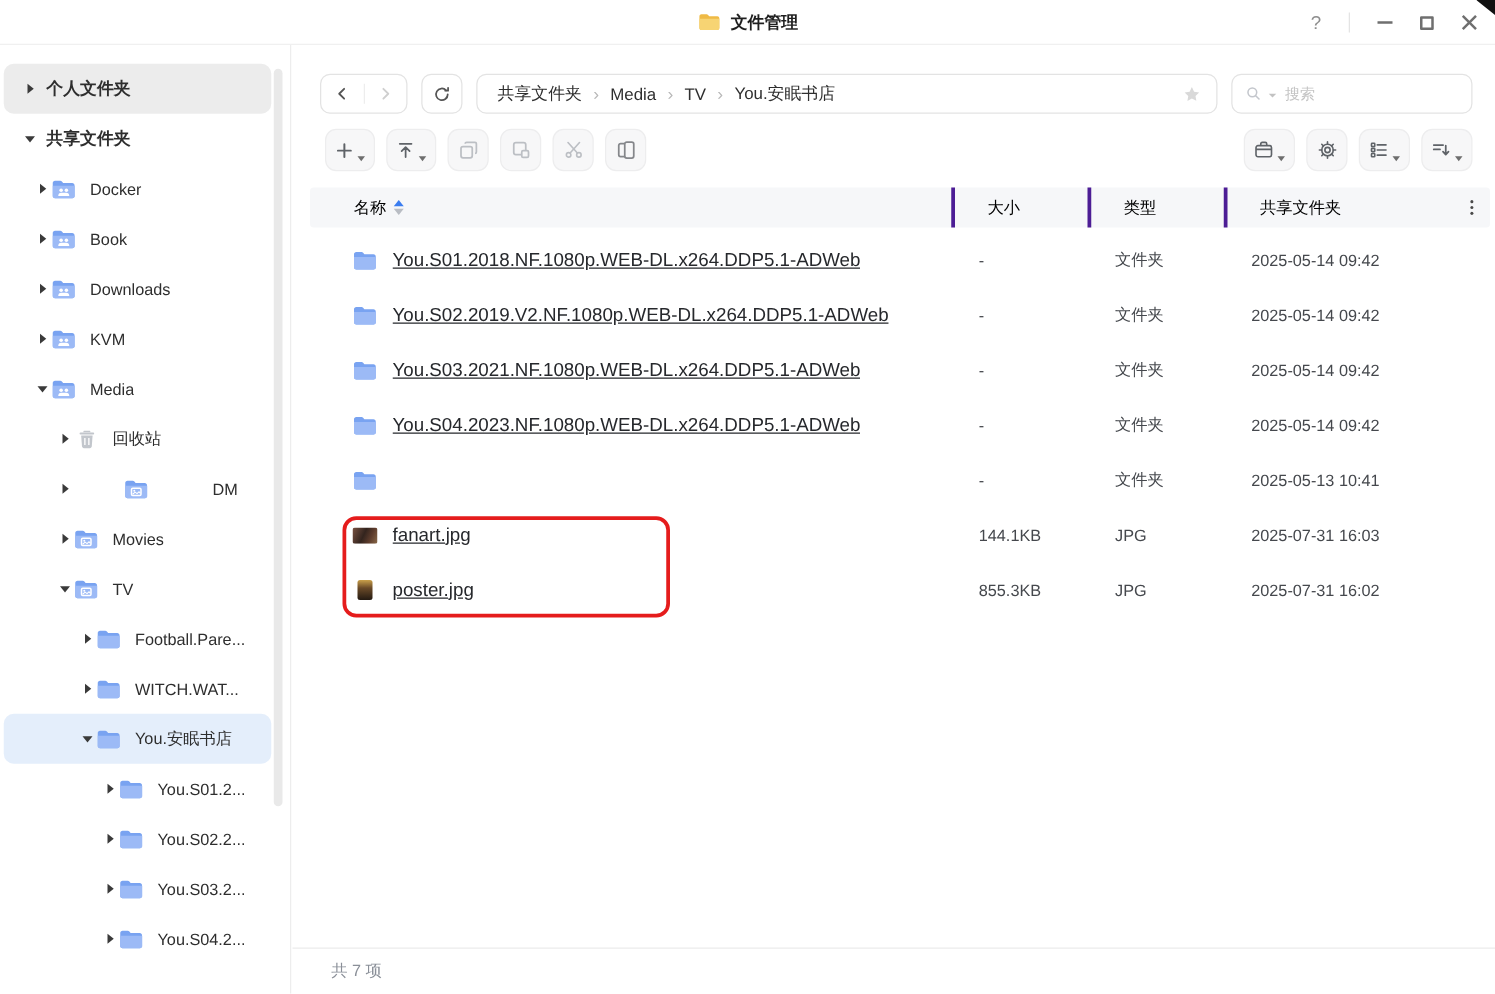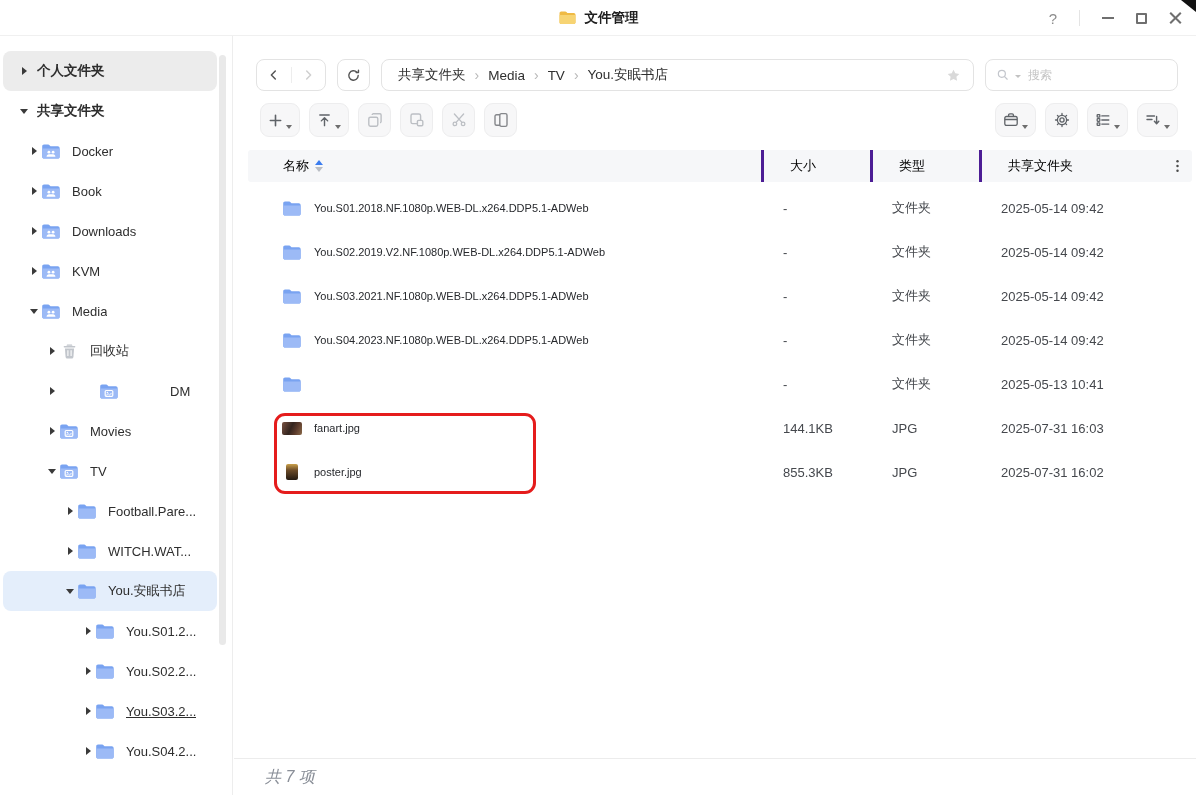--- a/index.html
+++ b/index.html
@@ -73,29 +73,29 @@
   .th-name{padding-left:35px; gap:6px;}
   .th-sep{border-left:3px solid #4c1d95;}
   .th-pad{padding-left:26px;}
   .sort-stack{display:flex; flex-direction:column; gap:2px;}
   .sort-stack .up{width:0;height:0;border-bottom:5px solid var(--accent,#3b7df0);border-left:4px solid transparent;border-right:4px solid transparent;}
   .sort-stack .down{width:0;height:0;border-top:5px solid #b9bdc4;border-left:4px solid transparent;border-right:4px solid transparent;}
   .th-menu{display:flex; align-items:center; justify-content:center; cursor:pointer;}
   .rows{position:absolute; left:14px; right:8px; top:150px;}
   .frow{height:44px; cursor:default; color:#45484d;}
   .cell-name{display:flex; align-items:center; padding-left:34px; gap:12px; color:#26282c; overflow:hidden;}
-  .cell-name span{white-space:nowrap; overflow:hidden; text-overflow:ellipsis; font-size:11px;}
+  .cell-name span{white-space:nowrap; overflow:hidden; text-overflow:ellipsis; font-size:15px;text-decoration:underline;}
   .icon-slot{width:20px; flex:0 0 20px; display:flex; align-items:center; justify-content:center;}
   .cell{padding-left:26px; font-size:13px;}
   .thumb{border-radius:2px;}
   .thumb-fanart{width:20px; height:13px; background:linear-gradient(115deg,#7a5242 0%,#33241e 45%,#5c3b2c 70%,#8a6a4a 100%);}
   .thumb-poster{width:12px; height:16px; background:linear-gradient(180deg,#caa04a 0%,#6a4a28 40%,#241a12 100%);}
   
   .statusbar{position:absolute; left:0; right:0; bottom:0; height:37px; border-top:1px solid #ececec;
-    display:flex; align-items:center; padding-left:31px; color:#8a8f98; font-size:16px; background:#fff;font-style:italic;}
+    display:flex; align-items:center; padding-left:31px; color:#8a8f98; font-size:13px; background:#fff;}
   
   .annotation-box{position:absolute; left:274px; top:413px; width:262px; height:81px;
     border:3px solid var(--annotation,#e51c1c); border-radius:11px; pointer-events:none; z-index:50;}
   svg{display:block;}
 </style>
 </head>
 <body>
 
 <div class="titlebar">
   <div class="title-center">
@@ -320,21 +320,21 @@
           <i></i>
         </span>
     <span class="side-icon">
           <svg width="20" height="17" viewBox="0 0 20 17">
             <path d="M1.2 3.4c0-1 .8-1.8 1.8-1.8h4.2c.5 0 1 .2 1.3.6l1 1.1h7.3c1 0 1.8.8 1.8 1.8v8.6c0 1-.8 1.8-1.8 1.8H3c-1 0-1.8-.8-1.8-1.8V3.4z" fill="var(--folder)"></path>
             <path d="M1.2 5.6h17.6v8.1c0 1-.8 1.8-1.8 1.8H3c-1 0-1.8-.8-1.8-1.8V5.6z" fill="var(--folder_light)"></path>
           </svg>
         </span>
     <span class="side-label">You.S02.2...</span>
   </div>
-      <div class="side-item" style="padding-left: 78px; text-decoration: underline;">
+      <div class="side-item" style="padding-left: 78px;">
     <span class="caret right">
           <i></i>
         </span>
     <span class="side-icon">
           <svg width="20" height="17" viewBox="0 0 20 17">
             <path d="M1.2 3.4c0-1 .8-1.8 1.8-1.8h4.2c.5 0 1 .2 1.3.6l1 1.1h7.3c1 0 1.8.8 1.8 1.8v8.6c0 1-.8 1.8-1.8 1.8H3c-1 0-1.8-.8-1.8-1.8V3.4z" fill="var(--folder)"></path>
             <path d="M1.2 5.6h17.6v8.1c0 1-.8 1.8-1.8 1.8H3c-1 0-1.8-.8-1.8-1.8V5.6z" fill="var(--folder_light)"></path>
           </svg>
         </span>
     <span class="side-label">You.S03.2...</span>

